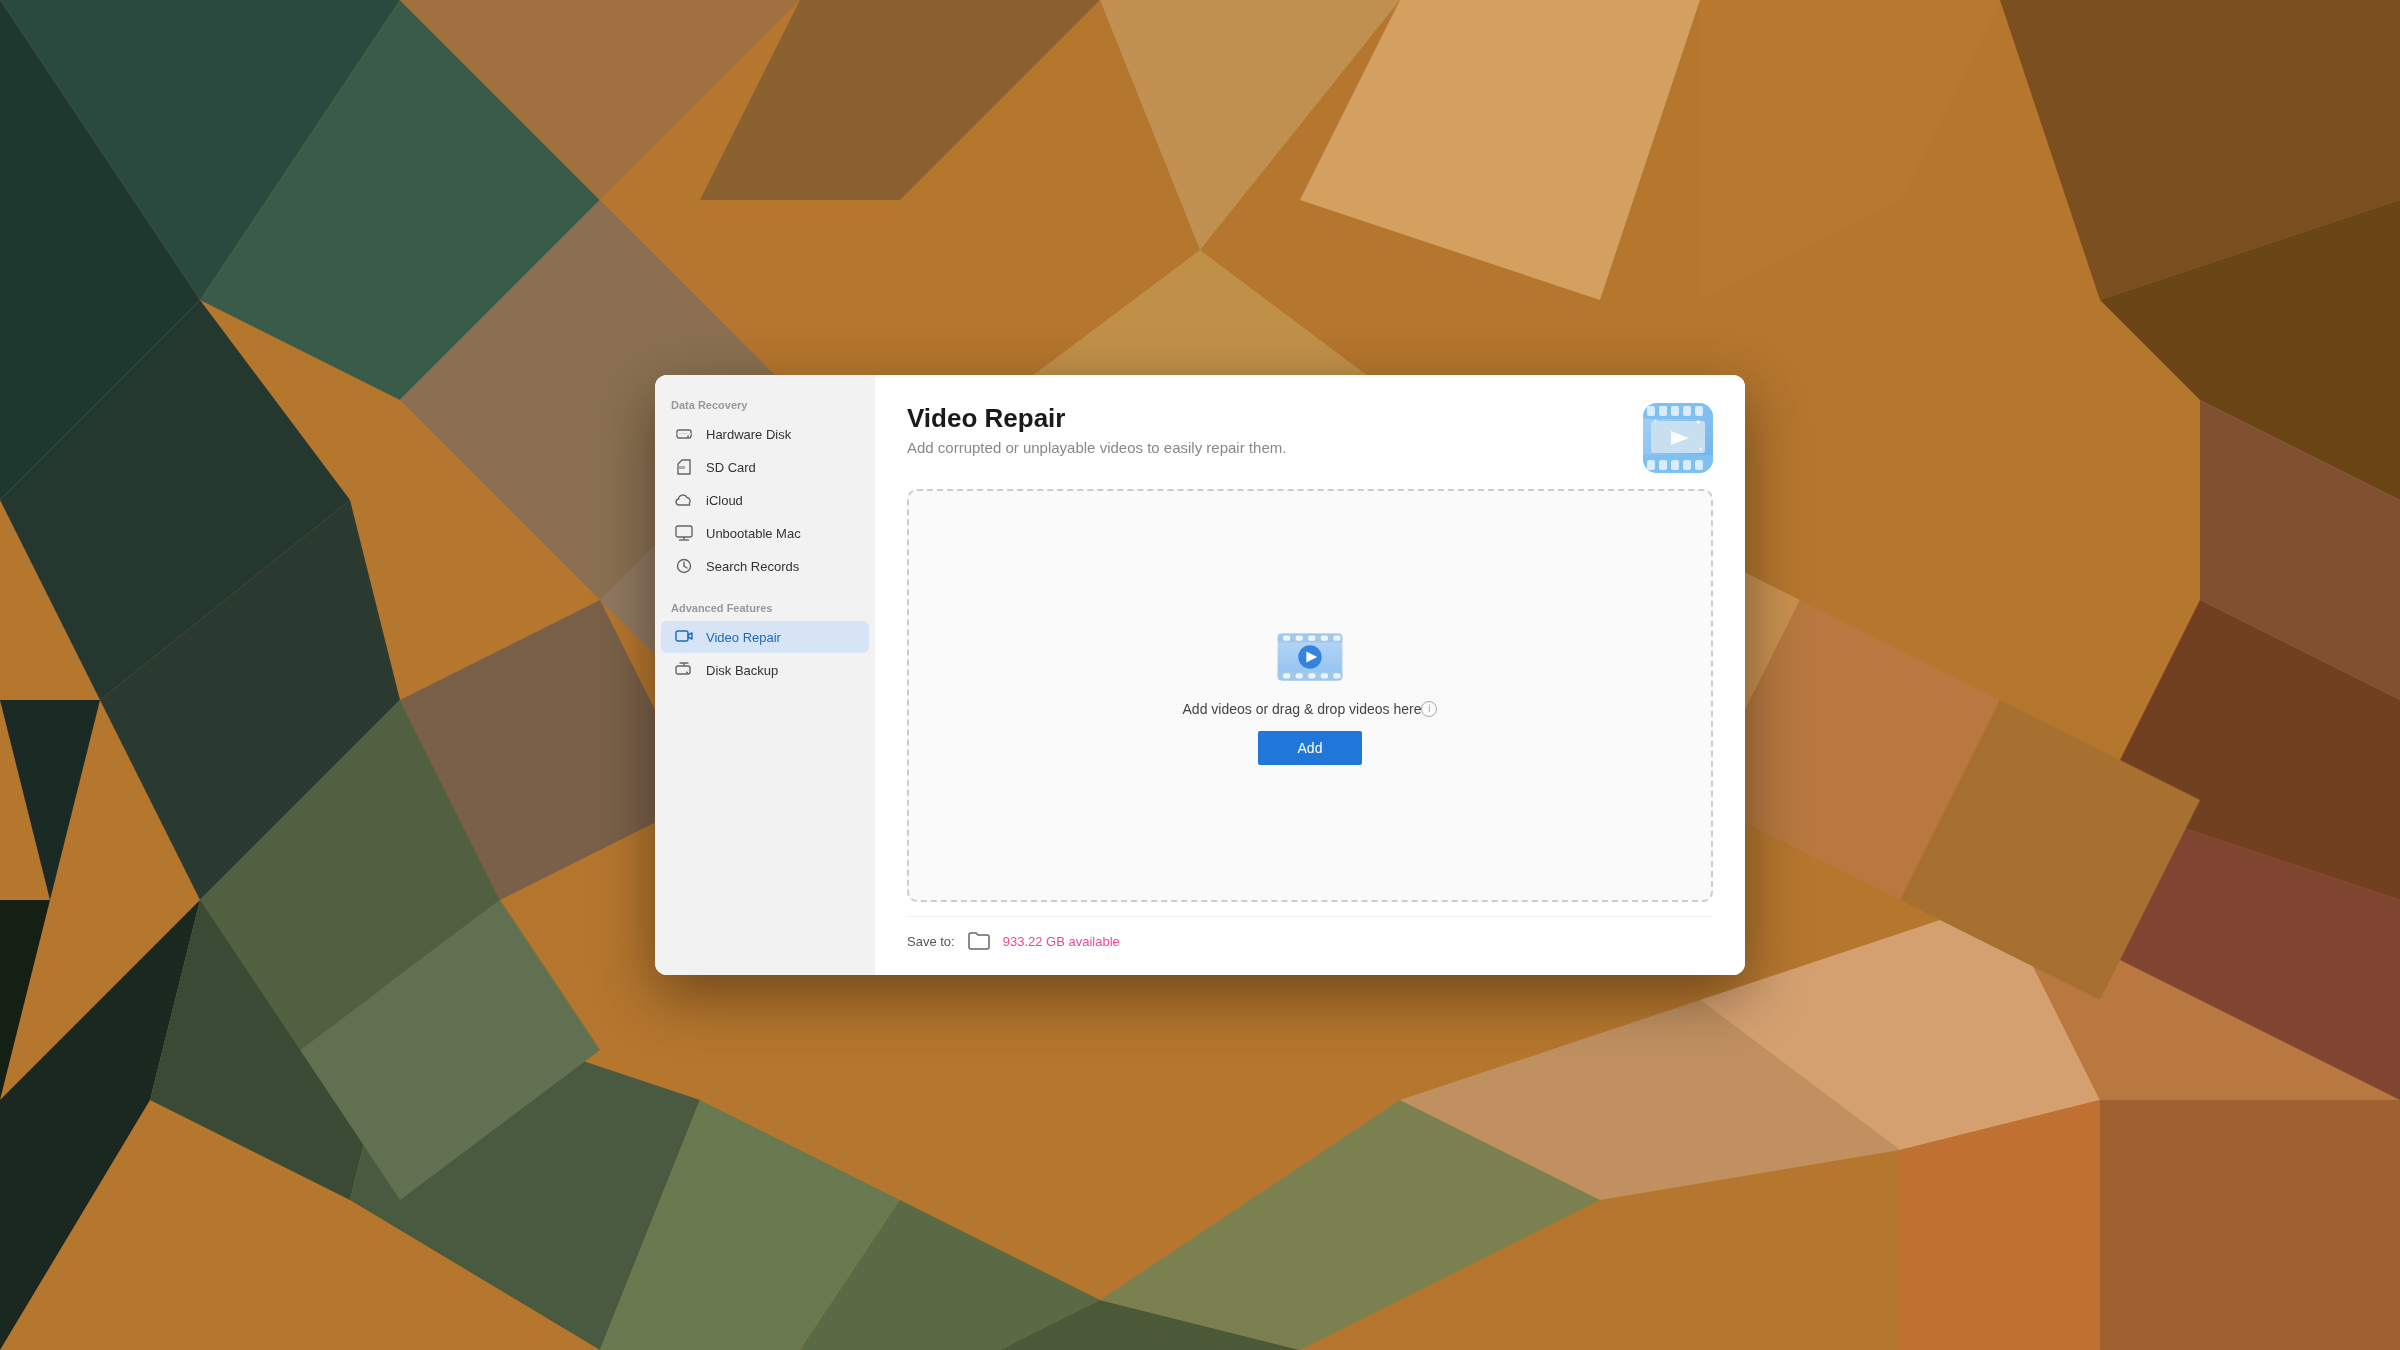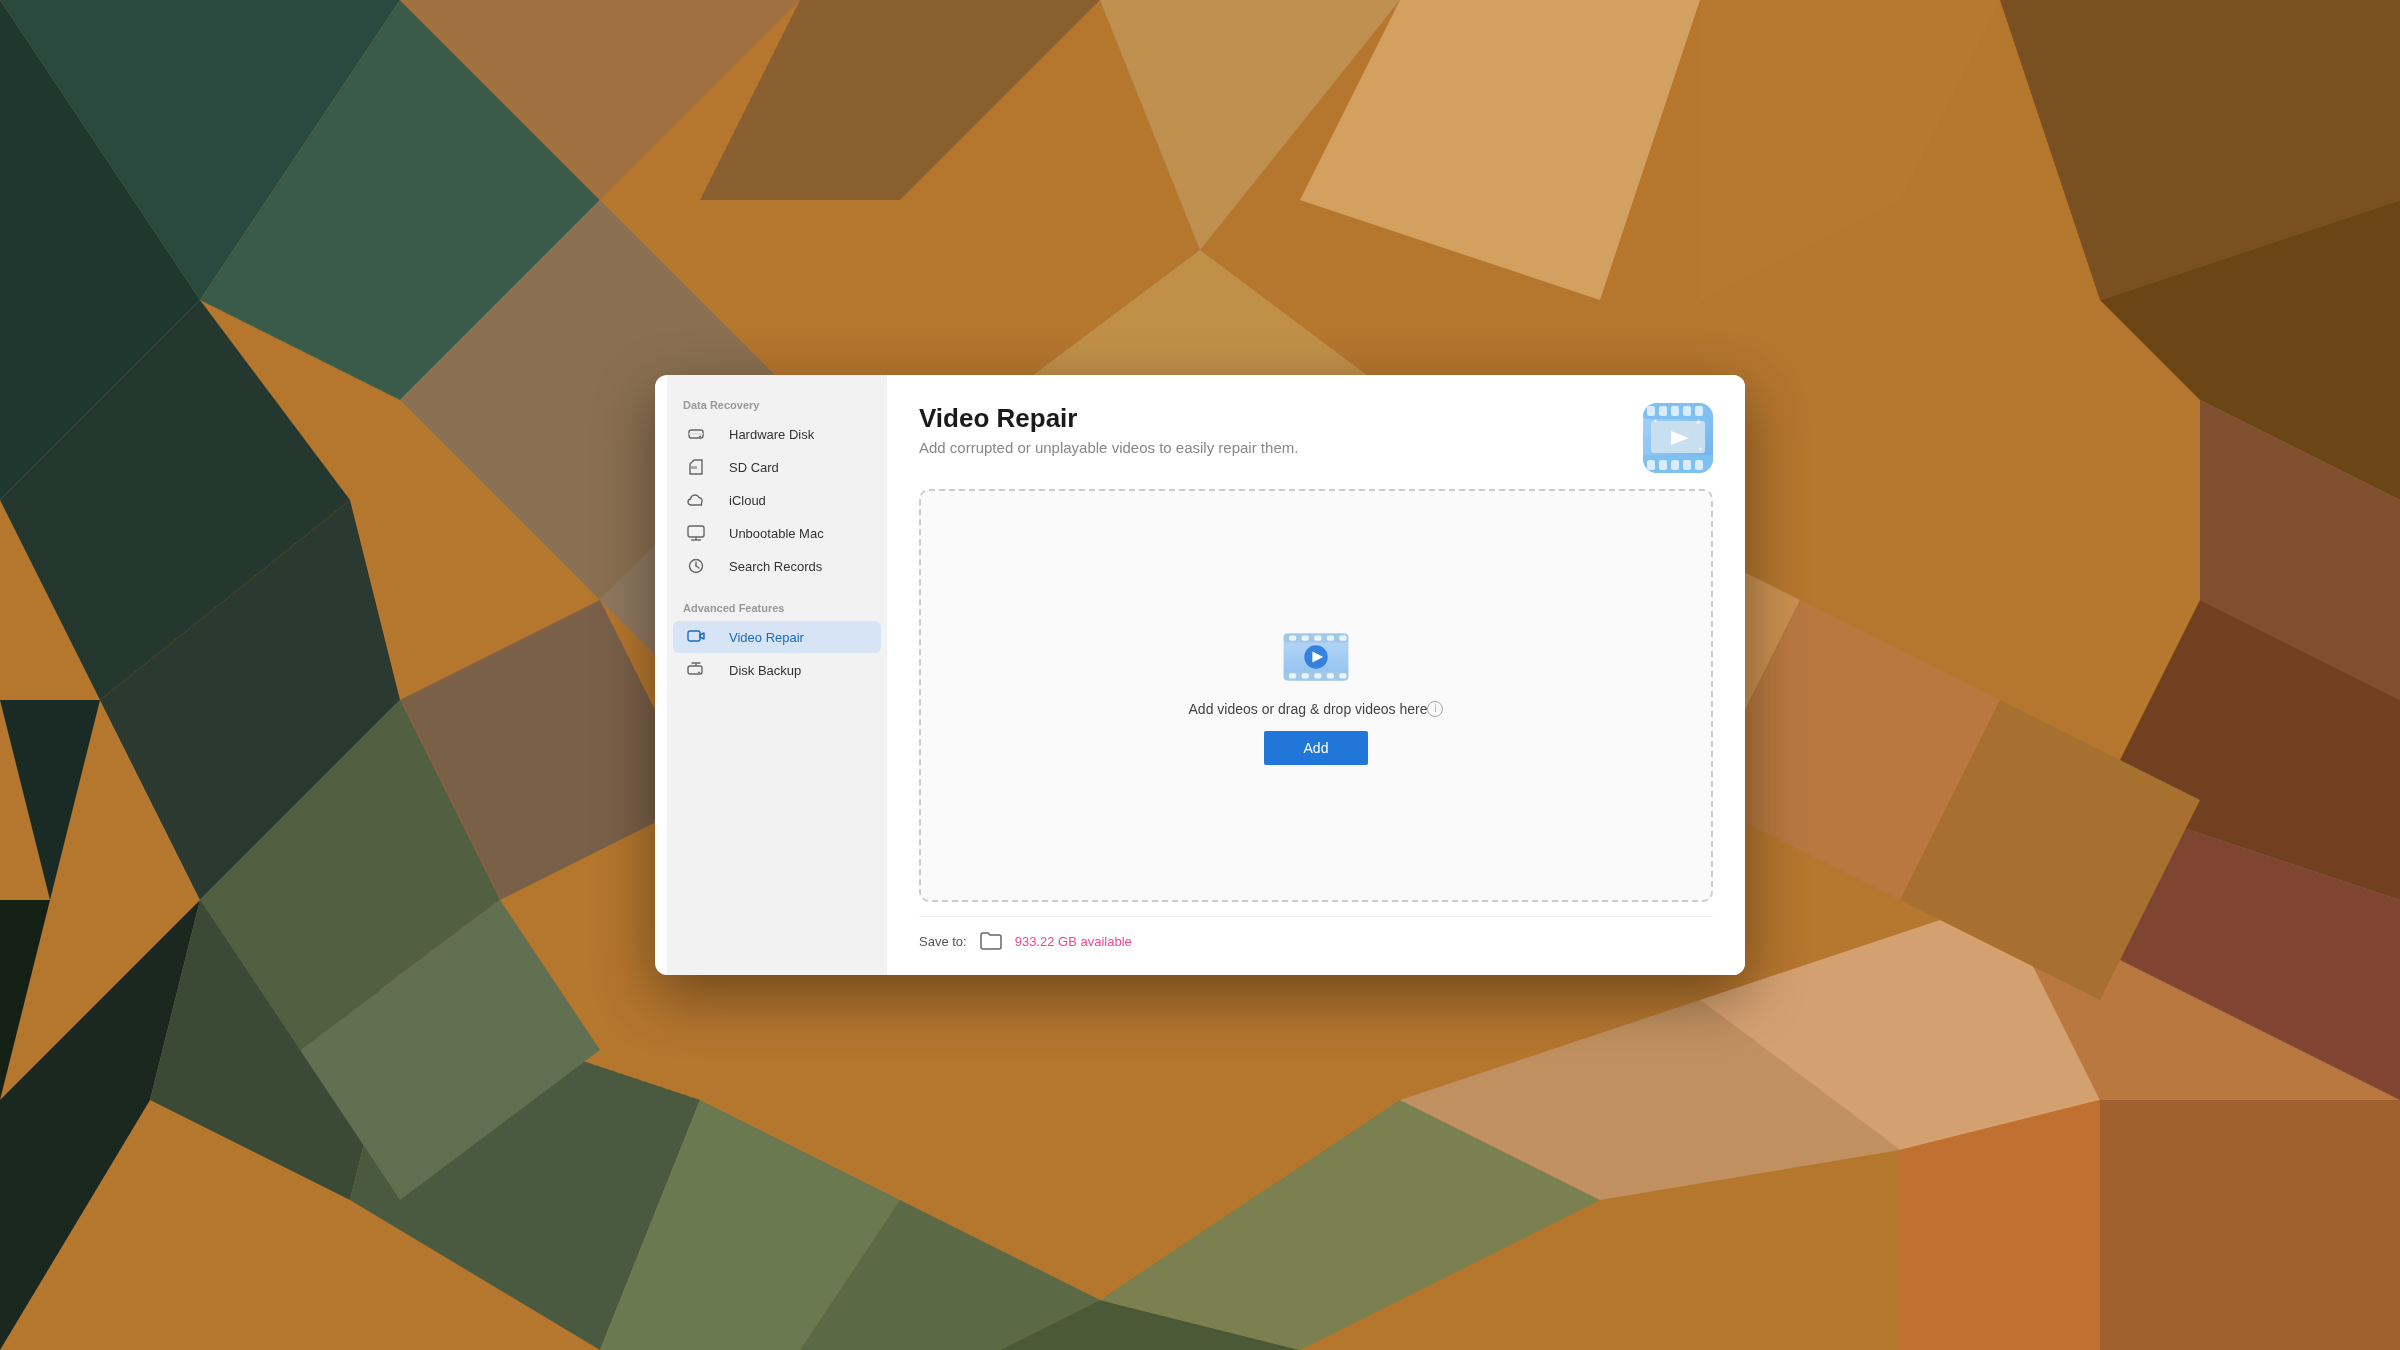--- a/index.html
+++ b/index.html
@@ -71,21 +71,20 @@
       font-size: 13px;
       color: #666;
       font-weight: 500;
     }
 
     
     .main-content {
       display: flex;
       flex: 1;
       overflow: hidden;
-      padding-left: 12px;
     }
 
     
     .sidebar {
       width: 220px;
       background: #f2f2f2;
       padding: 16px 0;
       flex-shrink: 0;
       overflow-y: auto;
     }
@@ -95,21 +94,21 @@
       font-weight: 600;
       color: #999;
       padding: 8px 16px 6px 16px;
       text-transform: none;
       letter-spacing: 0;
     }
 
     .sidebar-item {
       display: flex;
       align-items: center;
-      gap: 24px;
+      gap: 13px;
       padding: 7px 14px;
       font-size: 13px;
       color: #333;
       cursor: pointer;
       border-radius: 6px;
       margin: 1px 6px;
     }
 
     .sidebar-item.active {
       background: #d6e4f5;

